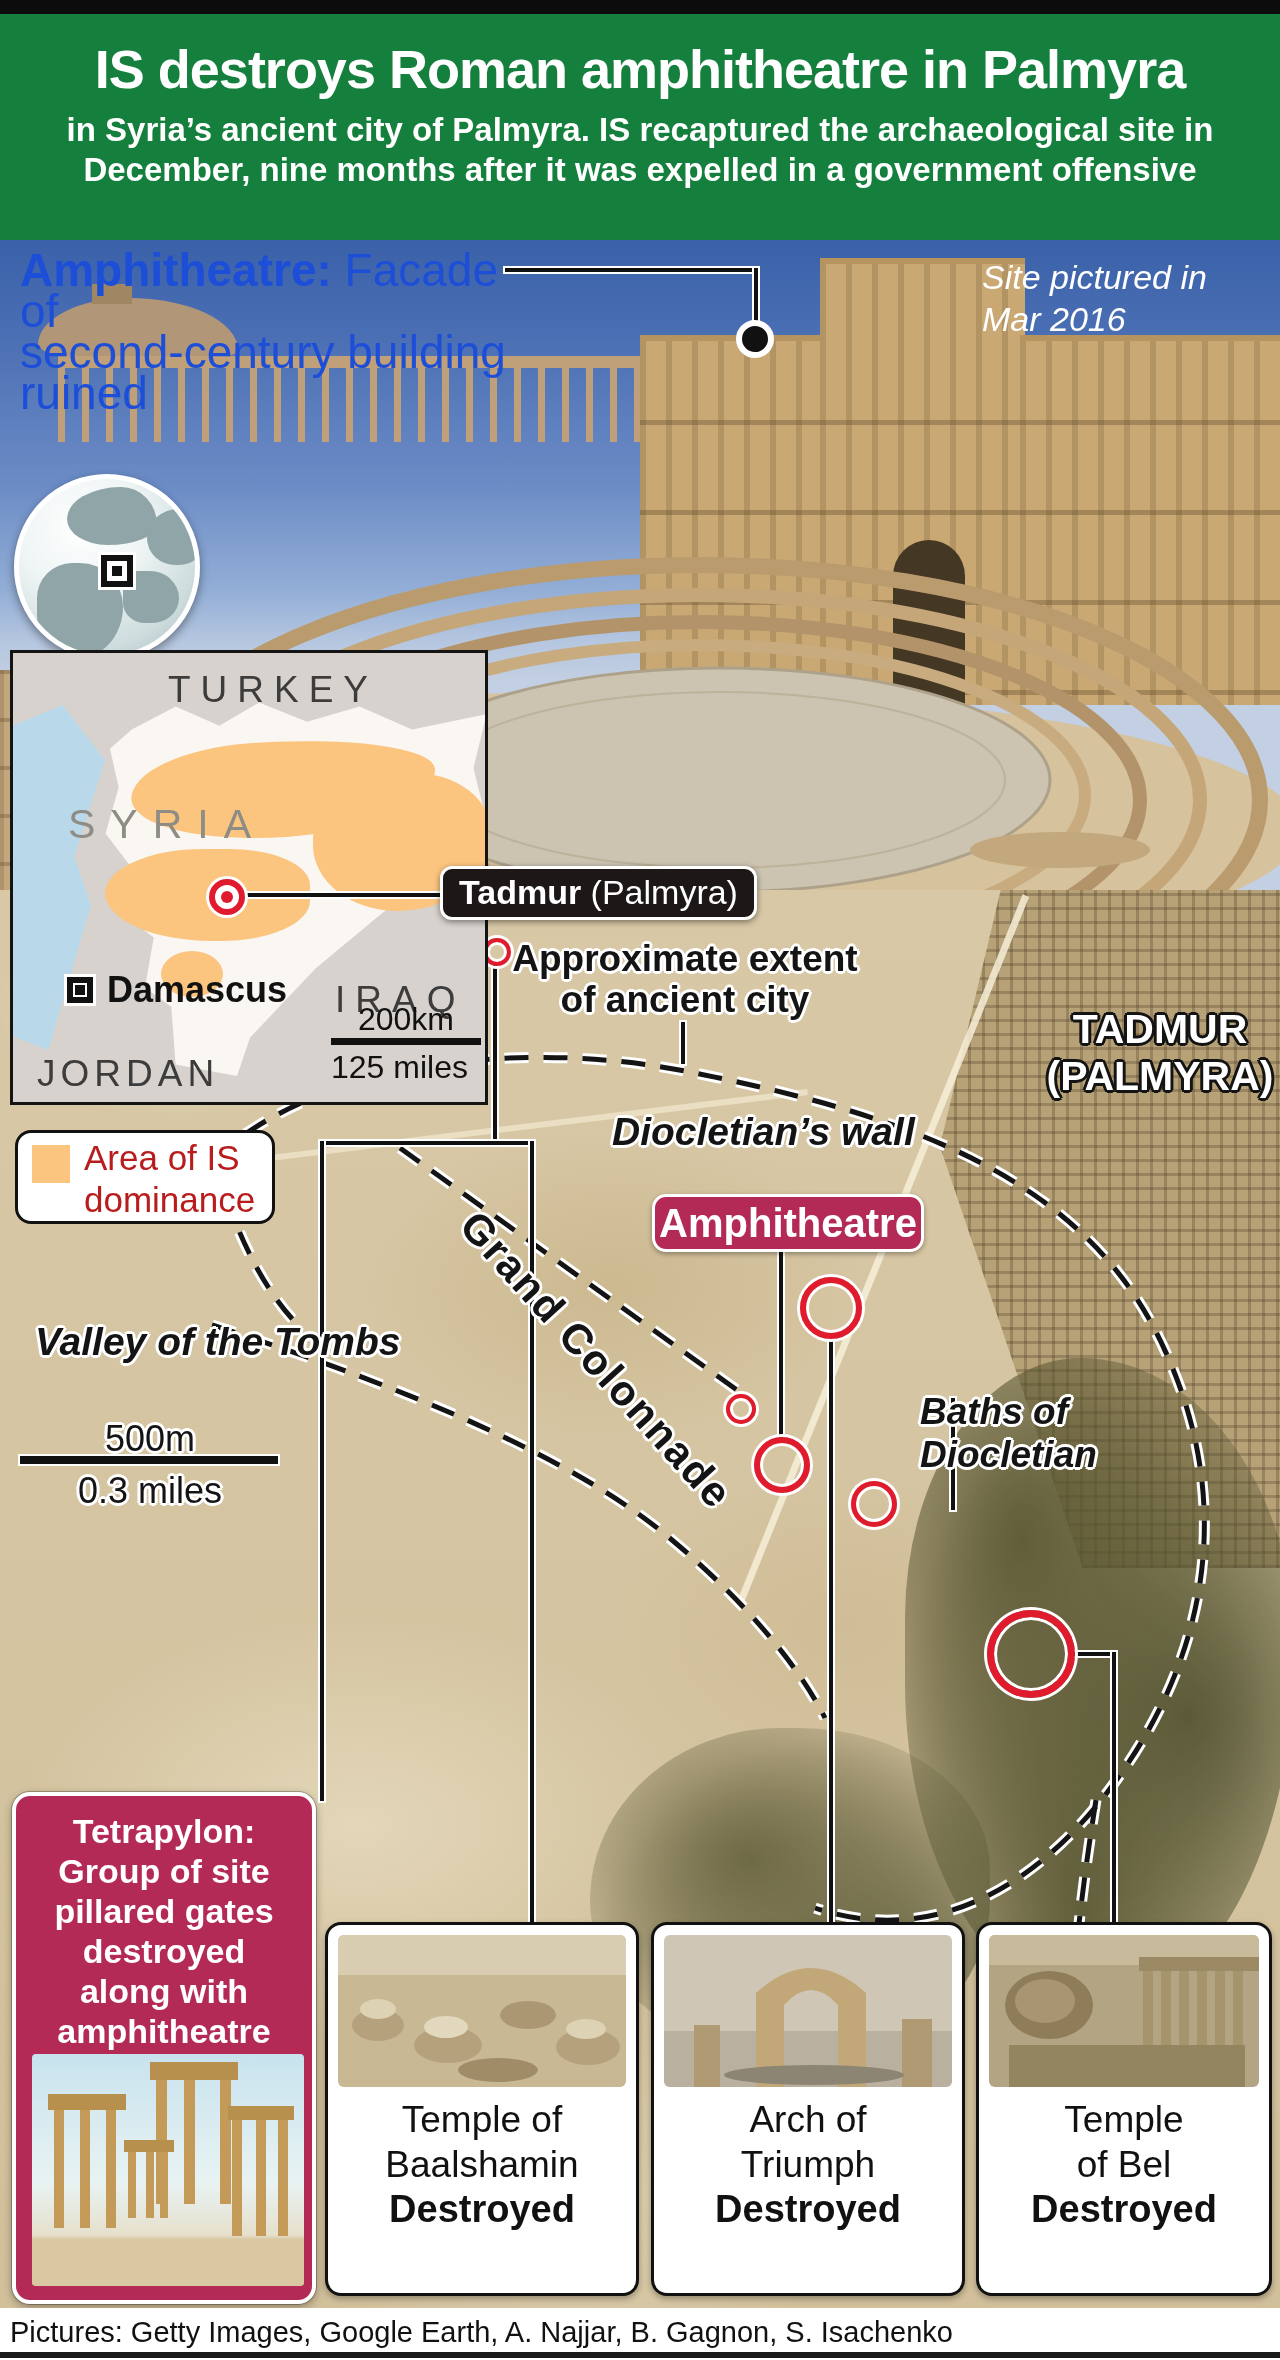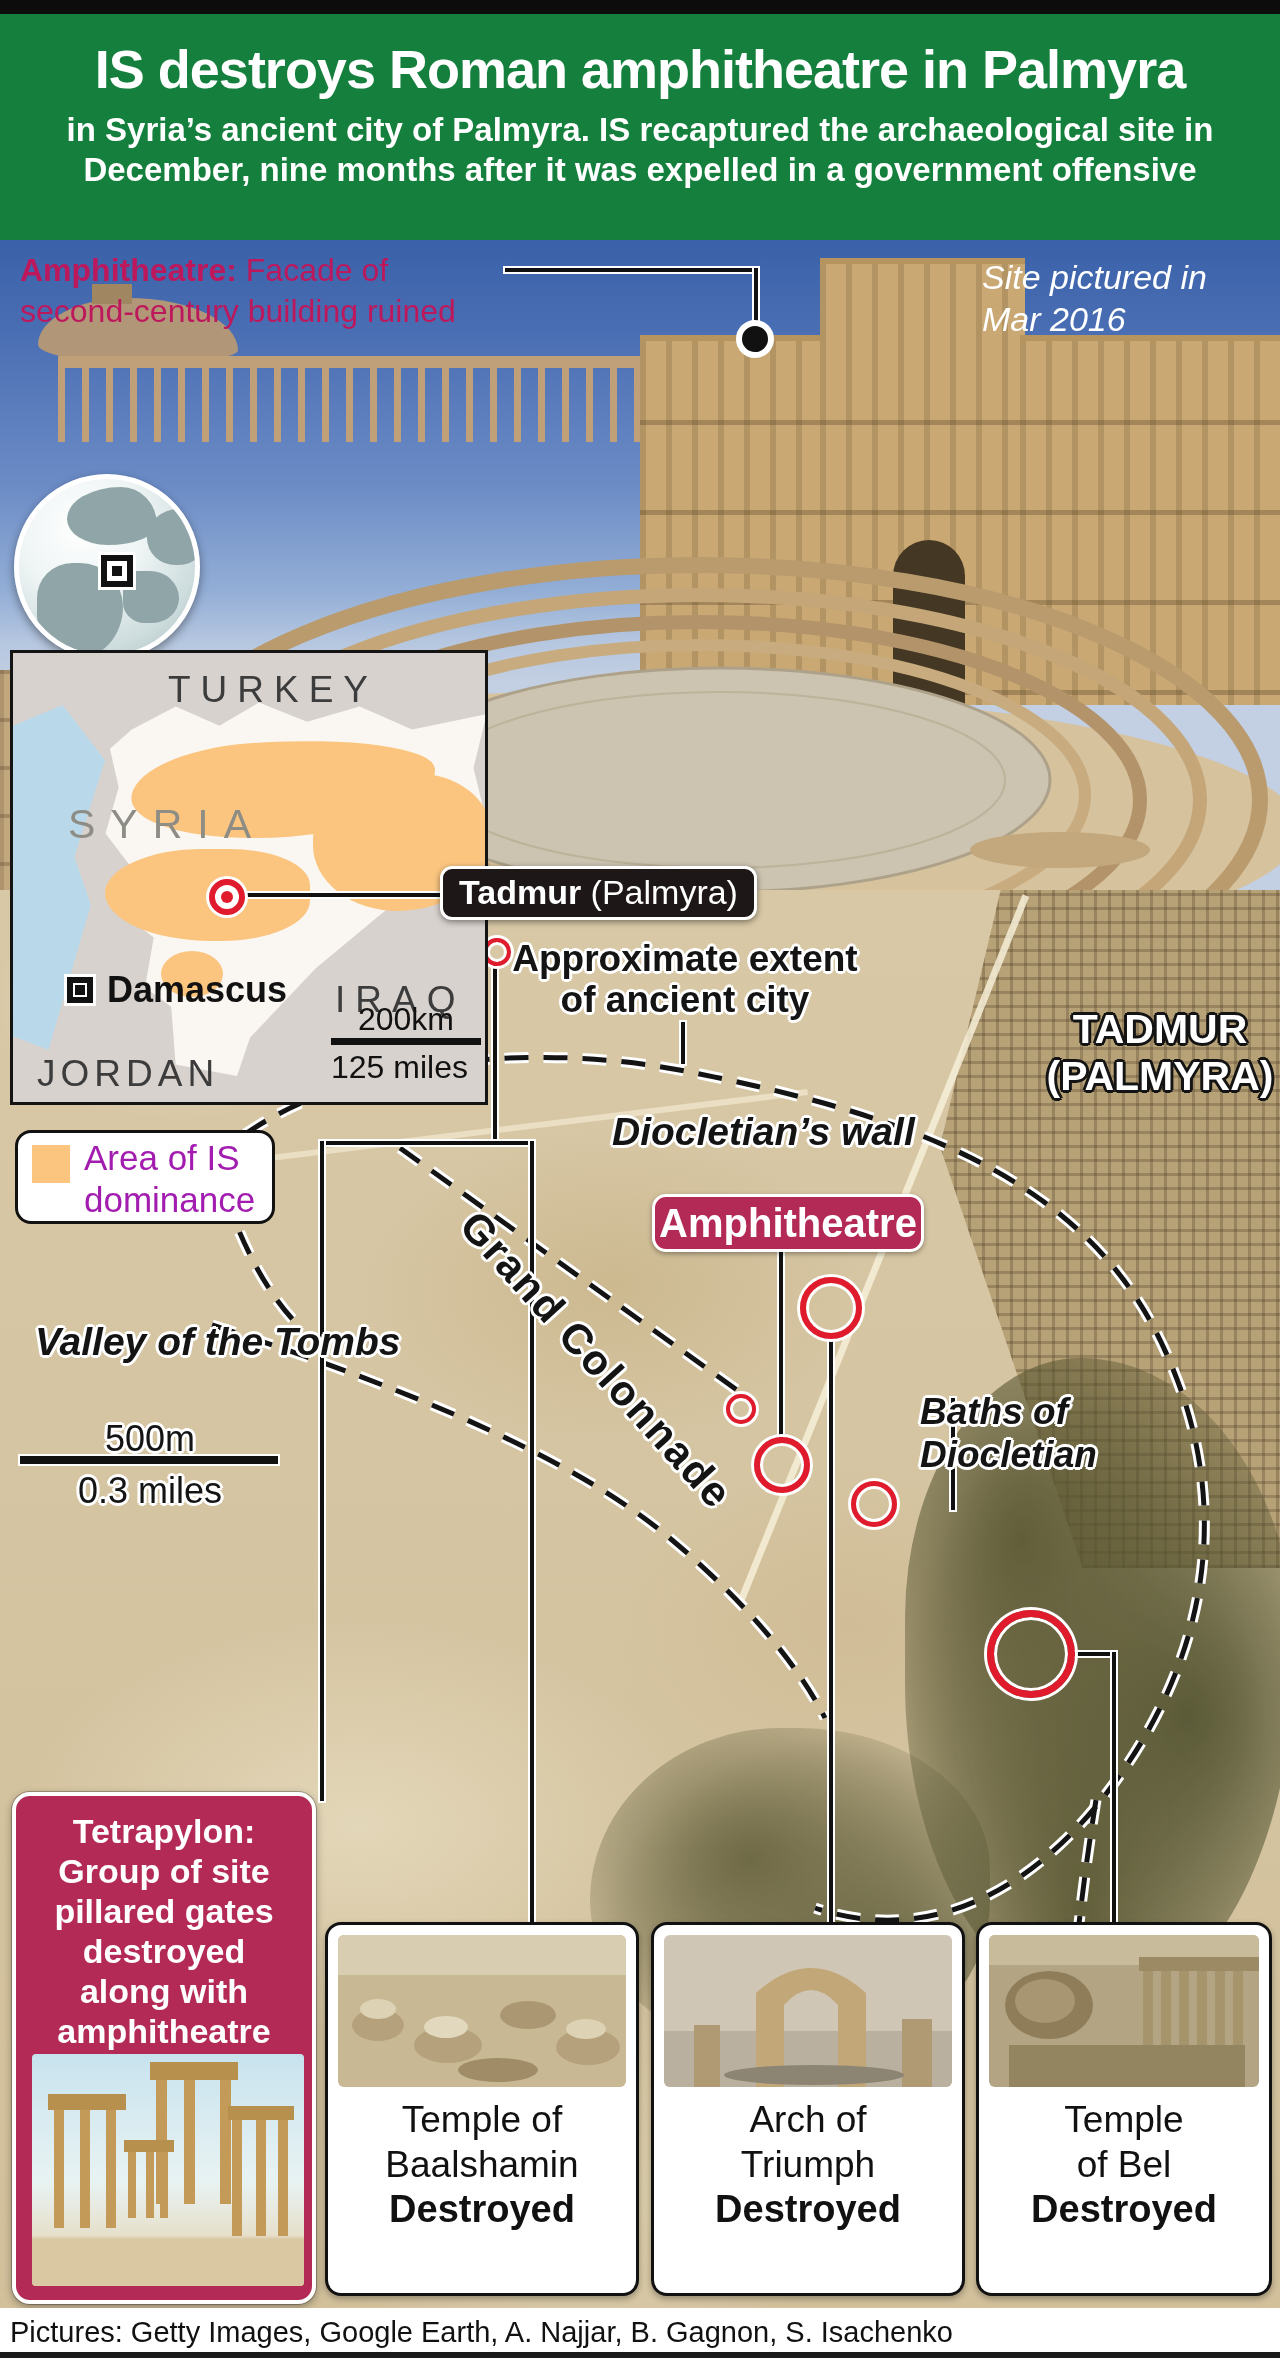--- a/index.html
+++ b/index.html
@@ -30,21 +30,21 @@
   .fwr{position:absolute;left:1020px;top:95px;width:260px;height:370px}
   .fcornice{position:absolute;left:640px;top:95px;width:640px;height:370px;
     background:repeating-linear-gradient(180deg,rgba(0,0,0,0) 0 85px,rgba(90,70,40,.35) 85px 90px)}
   .fdoor{position:absolute;left:893px;top:300px;width:72px;height:165px;background:#443723;border-radius:36px 36px 0 0}
   .fg-blocks{position:absolute;left:0;top:430px;width:280px;height:220px;background:#c3a77d;
     background-image:repeating-linear-gradient(180deg,rgba(80,60,35,.28) 0 4px,rgba(0,0,0,0) 4px 48px),
                      repeating-linear-gradient(90deg,rgba(80,60,35,.18) 0 4px,rgba(0,0,0,0) 4px 90px)}
   .ph-svg{position:absolute;left:0;top:0;width:1280px;height:650px}
 
   
-  .annot{left:20px;top:250px;width:500px;color:#be185d;font-size:32px;line-height:41px;z-index:6}
+  .annot{left:20px;top:250px;width:500px;color:#1d4ed8;font-size:46px;line-height:41px;z-index:6}
   .annot b{font-weight:bold}
   .photocap{left:982px;top:256px;width:260px;color:#fff;font-size:34px;font-style:italic;line-height:42px;z-index:6}
   .plead-h{left:505px;top:268px;width:253px;height:4px;background:#111;box-shadow:0 0 0 2px #fff;z-index:5}
   .plead-v{left:754px;top:268px;width:4px;height:58px;background:#111;box-shadow:0 0 0 2px #fff;z-index:5}
   .pdot{left:736px;top:320px;width:38px;height:38px;border-radius:50%;background:#111;border:6px solid #fff;z-index:5}
 
   
   .globe{left:14px;top:474px;width:186px;height:186px;border-radius:50%;border:5px solid #fff;z-index:6;overflow:hidden;
     background:radial-gradient(circle at 35% 28%,#ffffff 0%,#eef4f4 38%,#cddcdd 72%,#a9bec1 100%);
     box-shadow:0 4px 10px rgba(0,0,0,.4)}
@@ -83,21 +83,21 @@
     box-shadow:0 2px 6px rgba(0,0,0,.45)}
   .dam-sq{position:absolute;left:54px;top:324px;width:26px;height:26px}
   .dam-lb{position:absolute;left:94px;top:316px;font-weight:bold;font-size:36px;color:#111}
   .kmtxt{position:absolute;left:318px;top:348px;width:150px;text-align:center;font-size:32px;color:#111}
   .kmbar{position:absolute;left:318px;top:385px;width:150px;height:7px;background:#111}
   .mitxt{position:absolute;left:318px;top:396px;width:150px;text-align:left;font-size:32px;color:#111}
 
   
   .legend{left:15px;top:1130px;width:260px;height:94px;background:#fff;border:3px solid #111;border-radius:16px;z-index:6}
   .lg-swatch{position:absolute;left:14px;top:12px;width:38px;height:38px;background:#fbc580}
-  .lg-text{position:absolute;left:66px;top:4px;font-size:35px;color:#a21caf;line-height:42px}
+  .lg-text{position:absolute;left:66px;top:4px;font-size:35px;color:#b91c1c;line-height:42px}
 
   
   .sat{left:0;top:888px;width:1280px;height:1420px;z-index:0;overflow:hidden;
     background:
      radial-gradient(ellipse 320px 200px at 14% 8%,#e7ddc3 0%,rgba(0,0,0,0) 60%),
      radial-gradient(ellipse 420px 260px at 48% 28%,#ccb990 0%,rgba(0,0,0,0) 60%),
      radial-gradient(ellipse 520px 320px at 28% 66%,#e3d7b9 0%,rgba(0,0,0,0) 65%),
      radial-gradient(ellipse 380px 260px at 66% 52%,#d0bd97 0%,rgba(0,0,0,0) 60%),
      radial-gradient(ellipse 420px 300px at 45% 92%,#dccfae 0%,rgba(0,0,0,0) 65%),
      linear-gradient(#d8c8a6,#d2c09b)}

